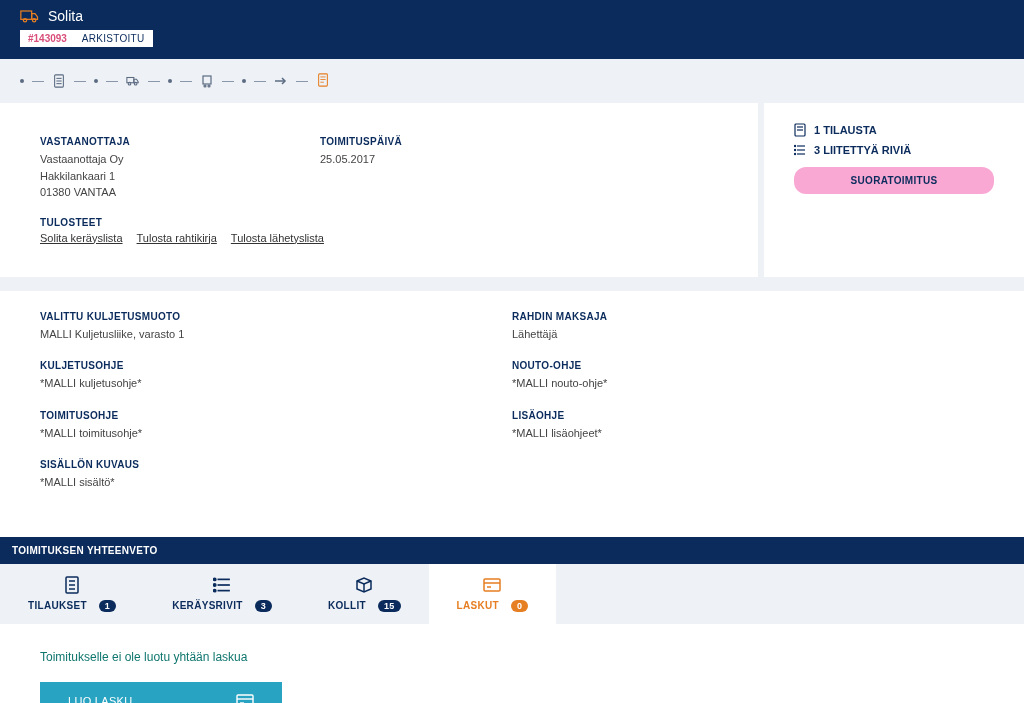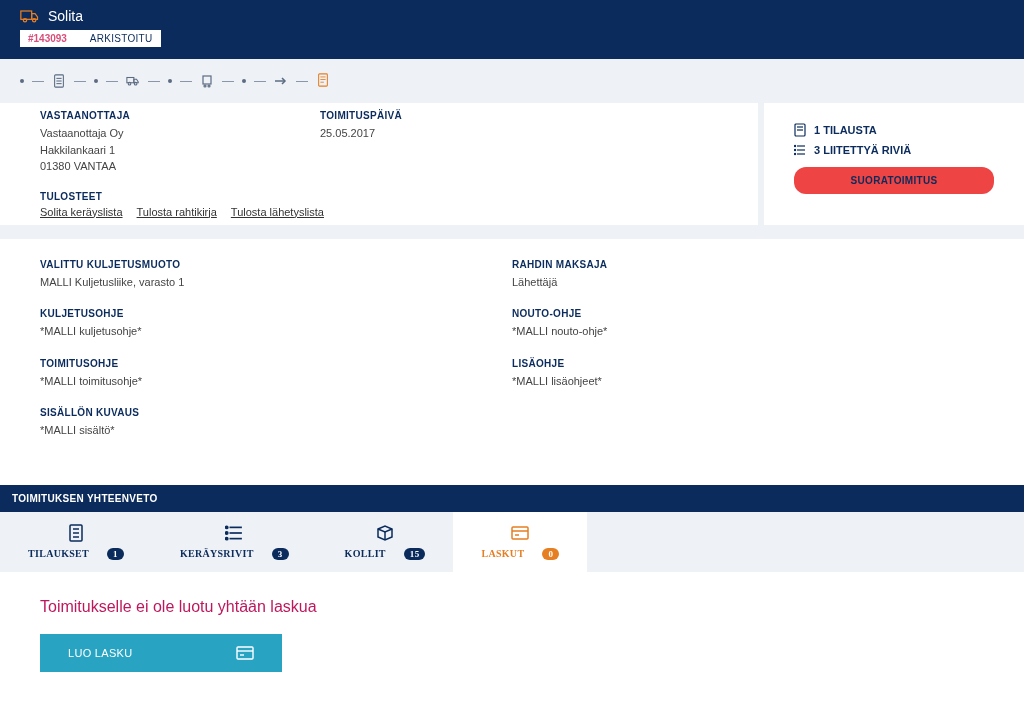--- a/index.html
+++ b/index.html
@@ -5,66 +5,66 @@
   * { box-sizing: border-box; margin: 0; padding: 0; }
   body { font-family: Arial, Helvetica, sans-serif; font-size: 12px; color: #333; background: #fff; width: 1024px; }
   
   
   .header { background: #0a2b5c; color: #fff; padding: 8px 20px 12px; }
   .header-title { display: flex; align-items: center; gap: 8px; font-size: 14px; font-weight: 500; }
   .header-title svg { width: 20px; height: 16px; }
   .header-badge-row { margin-top: 6px; }
   .badge { background: #fff; padding: 3px 8px; display: inline-block; font-size: 10px; }
   .badge-id { color: #d94f7a; font-weight: bold; }
-  .badge-status { color: #0a2b5c; margin-left: 20px; letter-spacing: 0.3px; }
+  .badge-status { color: #0a2b5c; margin-left: 12px; letter-spacing: 0.3px; }
   
   
   .progress-bar { background: #eef1f5; padding: 14px 20px; display: flex; align-items: center; gap: 8px; font-size: 10px; color: #5b6b82; }
   .progress-bar .dot { width: 4px; height: 4px; background: #5b6b82; border-radius: 50%; }
   .progress-bar .dash { width: 12px; height: 1px; background: #8a97ab; }
   .progress-bar svg { width: 14px; height: 14px; }
   .progress-bar .step-active svg { stroke: #e67e22; fill: #e67e22; }
   
   
   .main-row { display: flex; }
-  .main-left { flex: 1; padding: 7px 40px; border-right: 6px solid #eef1f5; }
+  .main-left { flex: 1; padding: 33px 40px; border-right: 6px solid #eef1f5; }
   .main-right { width: 260px; padding: 20px 30px; }
   
   .info-row { display: flex; gap: 60px; }
   .info-block { min-width: 220px; }
   .label { font-size: 10px; font-weight: bold; color: #0a2b5c; letter-spacing: 0.3px; margin-bottom: 4px; }
   .value { font-size: 11px; color: #444; line-height: 1.5; }
   
   .prints-section { margin-top: 16px; }
   .print-links { display: flex; gap: 14px; margin-top: 4px; }
   .print-links a { font-size: 11px; color: #333; text-decoration: underline; cursor: pointer; }
   
   .right-item { display: flex; align-items: center; gap: 8px; font-size: 11px; color: #0a2b5c; margin-bottom: 6px; font-weight: bold; }
   .right-item svg { width: 12px; height: 14px; }
-  .direct-delivery { background: #ef4444; text-align: center; font-size: 10px; font-weight: bold; color: #0a2b5c; padding: 8px 40px; margin-top: 10px; letter-spacing: 0.3px; border-radius: 12px; }
+  .direct-delivery { background: #f9a8d4; text-align: center; font-size: 10px; font-weight: bold; color: #0a2b5c; padding: 8px 40px; margin-top: 10px; letter-spacing: 0.3px; border-radius: 12px; }
   
   
   .details-divider { height: 14px; background: #eef1f5; }
   .details { padding: 20px 40px 28px; }
   .details-row { display: flex; }
   .details-col { flex: 1; }
   .detail-block { margin-bottom: 18px; }
   
   
   .summary-header { background: #0a2b5c; color: #fff; font-size: 10px; font-weight: bold; padding: 8px 12px; letter-spacing: 0.3px; }
   .tabs { display: flex; background: #eef1f5; }
   .tab { padding: 12px 28px; text-align: center; cursor: pointer; font-size: 10px; font-weight: bold; color: #0a2b5c; letter-spacing: 0.3px; display: flex; flex-direction: column; align-items: center; gap: 6px; }
   .tab.active { background: #fff; color: #e67e22; }
   .tab svg { width: 18px; height: 18px; }
-  .tab-label-row { display: flex; align-items: center; gap: 18px; font-family: Liberation Serif, serif; }
+  .tab-label-row { display: flex; align-items: center; gap: 12px; }
   .tab-badge { background: #0a2b5c; color: #fff; border-radius: 8px; font-size: 9px; padding: 1px 6px; min-width: 14px; text-align: center; }
   .tab.active .tab-badge { background: #e67e22; }
   
   .tab-content { padding: 26px 40px 30px; }
-  .empty-msg { font-size: 16px; color: #be185d; margin-bottom: 18px; }
+  .empty-msg { font-size: 12px; color: #0f766e; margin-bottom: 18px; }
   .create-btn { background: #29a3c2; color: #fff; padding: 12px 28px; width: 242px; display: flex; justify-content: space-between; align-items: center; font-size: 11px; cursor: pointer; letter-spacing: 0.3px; }
   .create-btn svg { width: 18px; height: 14px; }
 </style>
 </head>
 <body>
 
 <div class="header">
   <div class="header-title">
     <svg viewBox="0 0 24 18" fill="none" stroke="#e67e22" stroke-width="1.5">
         <rect x="1" y="3" width="13" height="10"></rect>

